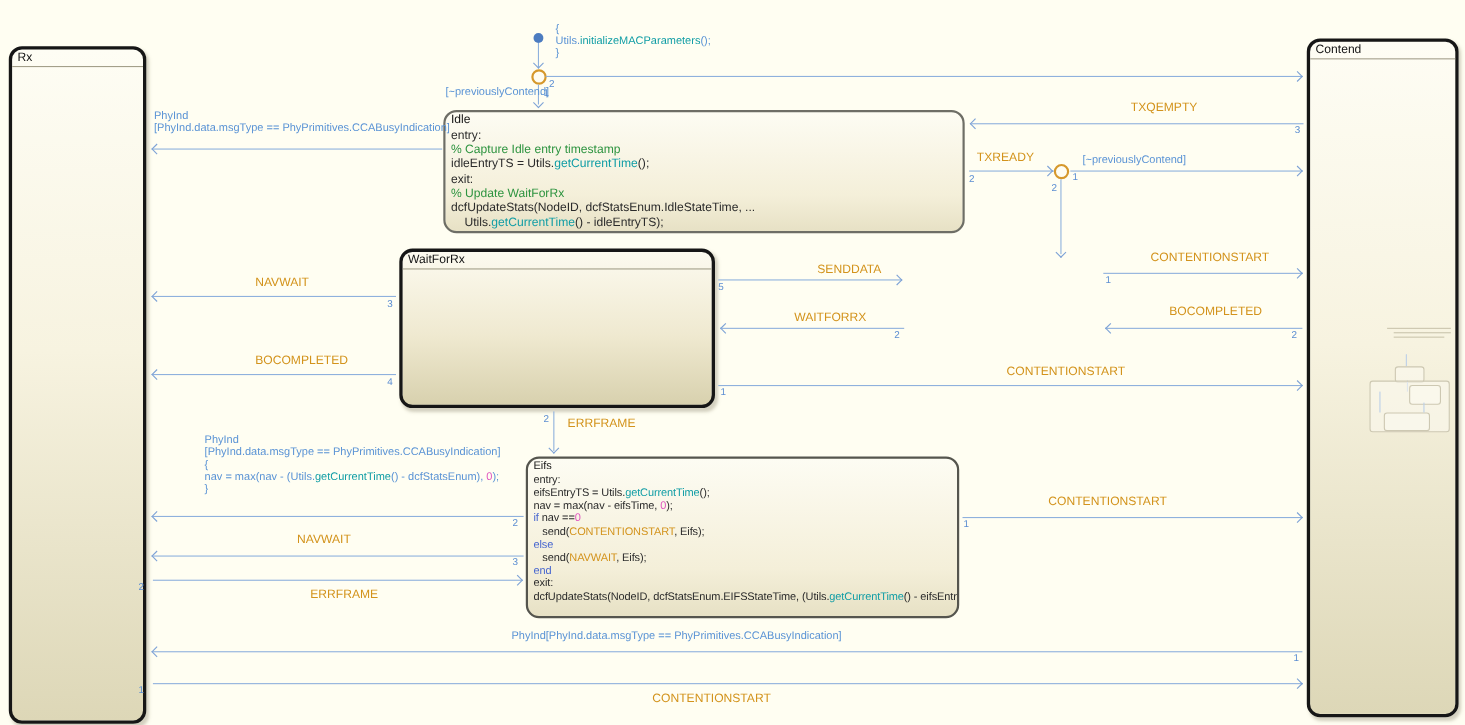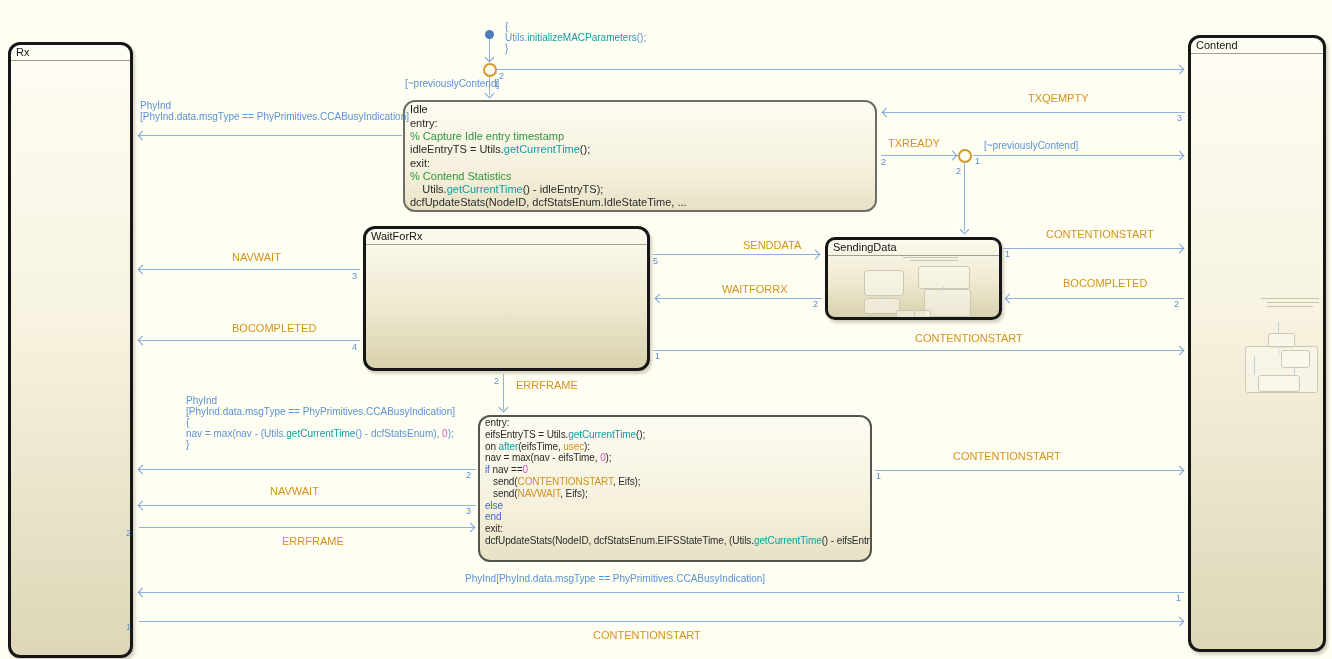--- a/index.html
+++ b/index.html
@@ -63,55 +63,41 @@
     <div class="minil" style="left:103px;top:328px;height:9px"></div>
   </div>
 
   <div class="state thin grad-light" style="left:403px;top:100px;width:474px;height:112px">
     <div class="stitle">Idle</div>
     <div class="code idle-code">
         <div class="cl"><span class="c-k">entry:</span></div>
         <div class="cl"><span class="c-c">% Capture Idle entry timestamp</span></div>
         <div class="cl"><span class="c-k">idleEntryTS = Utils.</span><span class="c-t">getCurrentTime</span><span class="c-k">();</span></div>
         <div class="cl"><span class="c-k">exit:</span></div>
-        <div class="cl"><span class="c-c">% Contend Statistics</span></div>
+        <div class="cl"><span class="c-c">% Update WaitForRx</span></div>
+        <div class="cl"><span class="c-k">dcfUpdateStats(NodeID, dcfStatsEnum.IdleStateTime, ...</span></div>
         <div class="cl"><span class="c-k">    Utils.</span><span class="c-t">getCurrentTime</span><span class="c-k">() - idleEntryTS);</span></div>
-        <div class="cl"><span class="c-k">dcfUpdateStats(NodeID, dcfStatsEnum.IdleStateTime, ...</span></div>
       </div>
   </div>
 
   <div class="state thick grad-mid" style="left:363px;top:226px;width:287px;height:145px">
     <div class="stitle sep">WaitForRx</div>
   </div>
 
-  <div class="state thick grad-mid" style="left:825px;top:237px;width:177px;height:83px;border-radius:10px">
-    <div class="stitle sep">SendingData</div>
-
-    <div class="smudge" style="left:75px;top:17px;width:55px"></div>
-    <div class="smudge" style="left:82px;top:20px;width:48px"></div>
-    <div class="mini" style="left:36px;top:30px;width:38px;height:24px"></div>
-    <div class="mini" style="left:90px;top:26px;width:50px;height:21px"></div>
-    <div class="mini" style="left:96px;top:49px;width:45px;height:26px"></div>
-    <div class="mini" style="left:36px;top:58px;width:34px;height:14px"></div>
-    <div class="mini" style="left:68px;top:70px;width:17px;height:7px;border-radius:1px"></div>
-    <div class="mini" style="left:86px;top:70px;width:15px;height:7px;border-radius:1px"></div>
-    <div class="minil" style="left:54px;top:54px;height:5px"></div>
-    <div class="minil" style="left:115px;top:47px;height:4px"></div>
-  </div>
 
   <div class="state thin grad-light" style="left:478px;top:415px;width:394px;height:147px;border-color:#55554e">
+    <div class="stitle" style="font-size:10px;line-height:12px">Eifs</div>
     <div class="code eifs-code">
         <div class="cl"><span class="c-k">entry:</span></div>
         <div class="cl"><span class="c-k">eifsEntryTS = Utils.</span><span class="c-t">getCurrentTime</span><span class="c-k">();</span></div>
-        <div class="cl"><span class="c-k">on </span><span class="c-t">after</span><span class="c-k">(eifsTime, </span><span class="c-o">usec</span><span class="c-k">):</span></div>
         <div class="cl"><span class="c-k">nav = max(nav - eifsTime, </span><span class="c-m">0</span><span class="c-k">);</span></div>
         <div class="cl"><span class="c-b">if</span><span class="c-k"> nav ==</span><span class="c-m">0</span></div>
         <div class="cl"><span class="c-k">   send(</span><span class="c-o">CONTENTIONSTART</span><span class="c-k">, Eifs);</span></div>
+        <div class="cl"><span class="c-b">else</span></div>
         <div class="cl"><span class="c-k">   send(</span><span class="c-o">NAVWAIT</span><span class="c-k">, Eifs);</span></div>
-        <div class="cl"><span class="c-b">else</span></div>
         <div class="cl"><span class="c-b">end</span></div>
         <div class="cl"><span class="c-k">exit:</span></div>
         <div class="cl"><span class="c-k">dcfUpdateStats(NodeID, dcfStatsEnum.EIFSStateTime, (Utils.</span><span class="c-t">getCurrentTime</span><span class="c-k">() - eifsEntryTS));</span></div>
       </div>
   </div>
 
   <div class="idot" style="left:485px;top:30px"></div>
   <div class="vl" style="left:489px;top:39px;height:22px"></div>
   <div class="ah d" style="left:486px;top:54px"></div>
   <div class="lblock" style="left:505px;top:21px">

